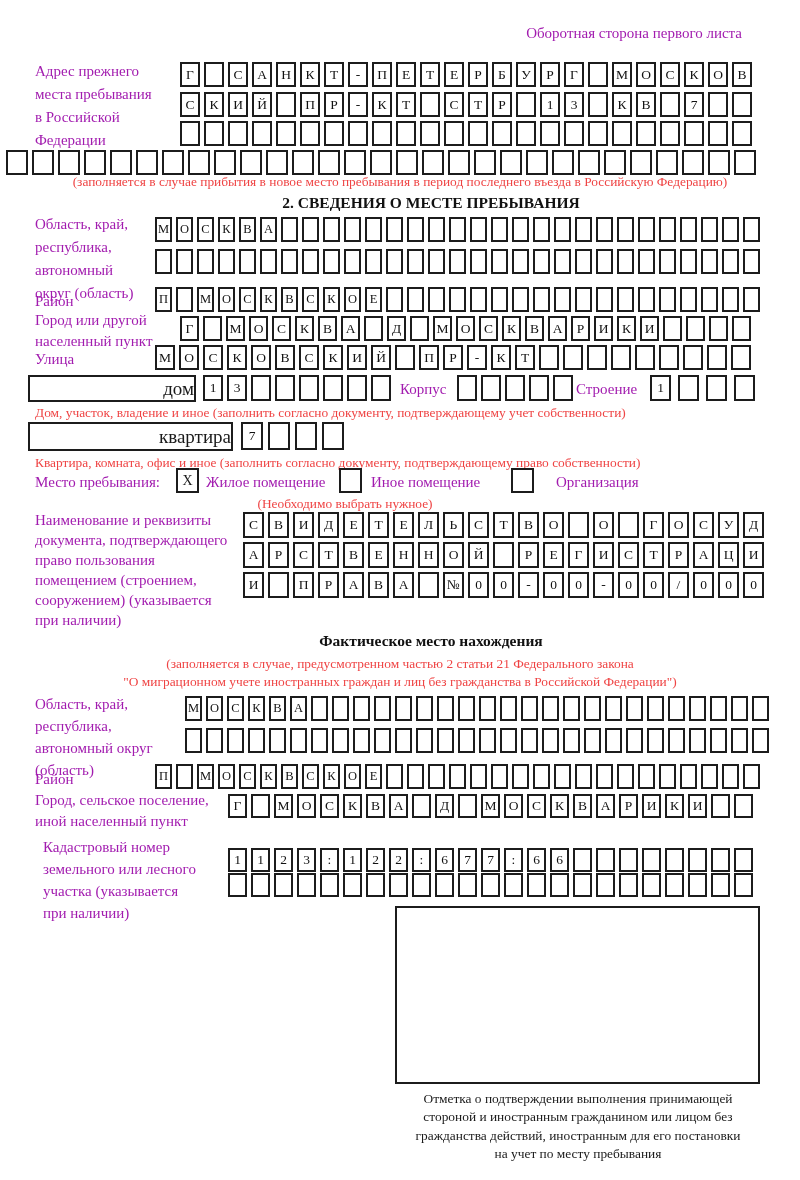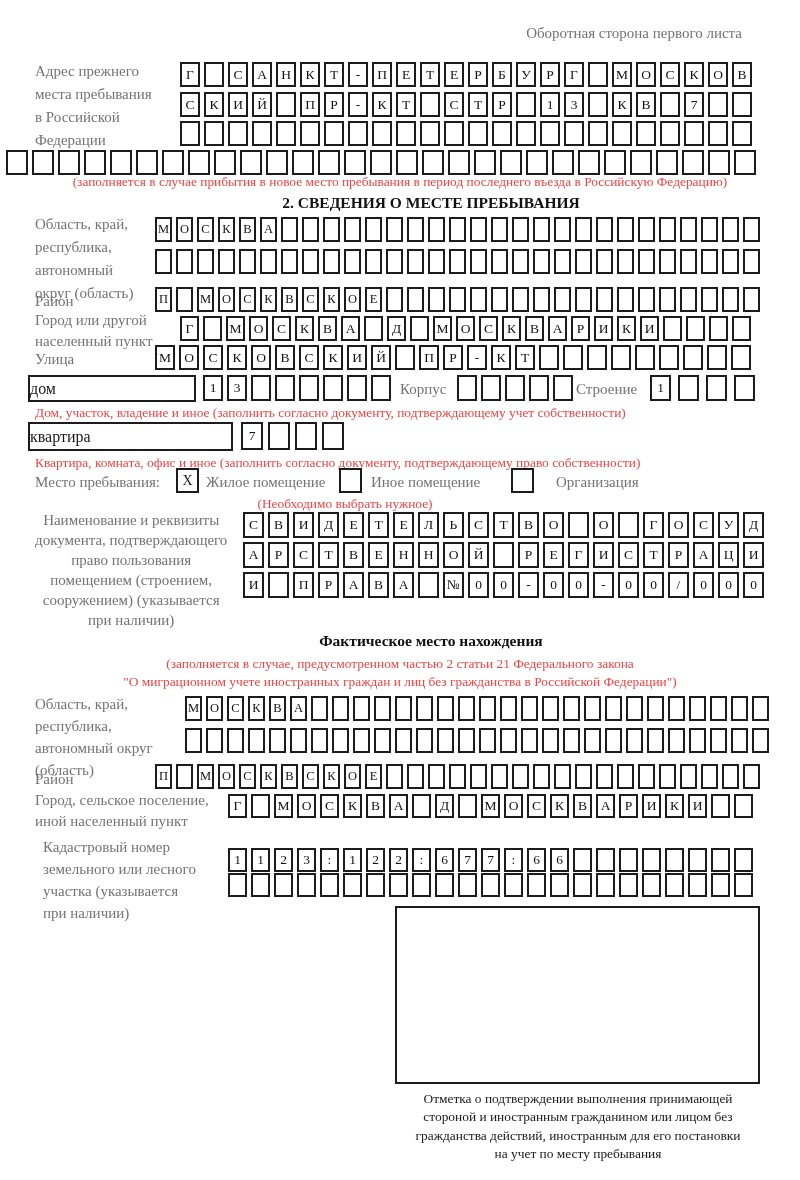--- a/index.html
+++ b/index.html
@@ -1,39 +1,39 @@
 <!DOCTYPE html>
 <html><head>
 <meta charset="utf-8">
 <style>
   html,body{margin:0;padding:0;background:#fff;}
   .page{position:relative;width:800px;height:1180px;background:#fff;overflow:hidden;
         font-family:"Liberation Serif","DejaVu Serif",serif;color:#1a1a1a;}
   .abs{position:absolute;}
-  .lbl{font-size:15px;line-height:23px;color:#737373;}
+  .lbl{font-size:15px;line-height:23px;color:#a21caf;}
   .cap{font-size:13.4px;color:#ef4444;}
   .ttl{font-weight:bold;font-size:15.5px;color:#111;padding-left:31px;}
   .center{width:800px;text-align:center;}
   .row{position:absolute;display:flex;}
   .cell{box-sizing:border-box;border:2px solid #1c1c1c;background:#fff;
         display:flex;align-items:center;justify-content:center;
         font-size:13.5px;color:#111;}
   .g4{gap:4px}.g5{gap:5px}.g7{gap:7px}
   .c-b1 .cell{width:20px;height:25px;}
   .c-full .cell{width:22px;height:25px;}
   .c-reg .cell{width:17px;height:25px;font-size:12.5px;}
   .c-city .cell{width:19px;height:25px;}
   .c-street .cell{width:20px;height:25px;}
   .c-doc .cell{width:21px;height:26px;}
   .c-city2 .cell{width:19px;height:24px;}
   .c-house .cell{width:20px;height:26px;}
   .c-stro .cell{width:21px;height:26px;}
   .c-apt .cell{width:22px;height:28px;}
   .wbox{box-sizing:border-box;border:2px solid #1c1c1c;display:flex;
-        align-items:center;justify-content:flex-start;font-size:16px;background:#fff;}
+        align-items:center;justify-content:flex-end;font-size:19px;background:#fff;}
   .cb{box-sizing:border-box;border:2px solid #1c1c1c;width:23px;height:25px;
       display:flex;align-items:center;justify-content:center;font-size:14px;background:#fff;}
   .stamp{box-sizing:border-box;border:2px solid #1c1c1c;background:#fff;}
   .subcap{font-size:13.4px;line-height:18.4px;text-align:center;}
 </style>
 </head>
 <body>
 
 <div class="page">
 
@@ -364,21 +364,21 @@
 
   <div class="abs lbl" style="left:35px;top:471px;">Место пребывания:</div>
   <div class="abs cb" style="left:176px;top:468px;">X</div>
   <div class="abs lbl" style="left:206px;top:471px;">Жилое помещение</div>
   <div class="abs cb" style="left:339px;top:468px;"></div>
   <div class="abs lbl" style="left:371px;top:471px;">Иное помещение</div>
   <div class="abs cb" style="left:511px;top:468px;"></div>
   <div class="abs lbl" style="left:556px;top:471px;">Организация</div>
   <div class="abs cap" style="left:180px;top:496px;width:330px;text-align:center;">(Необходимо выбрать нужное)</div>
 
-  <div class="abs" style="left:35px;top:510px;text-align:center;">
+  <div class="abs" style="left:35px;top:510px;">
     <div class="lbl" style="line-height:20px;">Наименование и реквизиты</div>
     <div class="lbl" style="line-height:20px;">документа, подтверждающего</div>
     <div class="lbl" style="line-height:20px;">право пользования</div>
     <div class="lbl" style="line-height:20px;">помещением (строением,</div>
     <div class="lbl" style="line-height:20px;">сооружением) (указывается</div>
     <div class="lbl" style="line-height:20px;">при наличии)</div>
   </div>
   <div class="row c-doc g4" style="left:243px;top:512px;">
       <span class="cell">С</span>
       <span class="cell">В</span>

